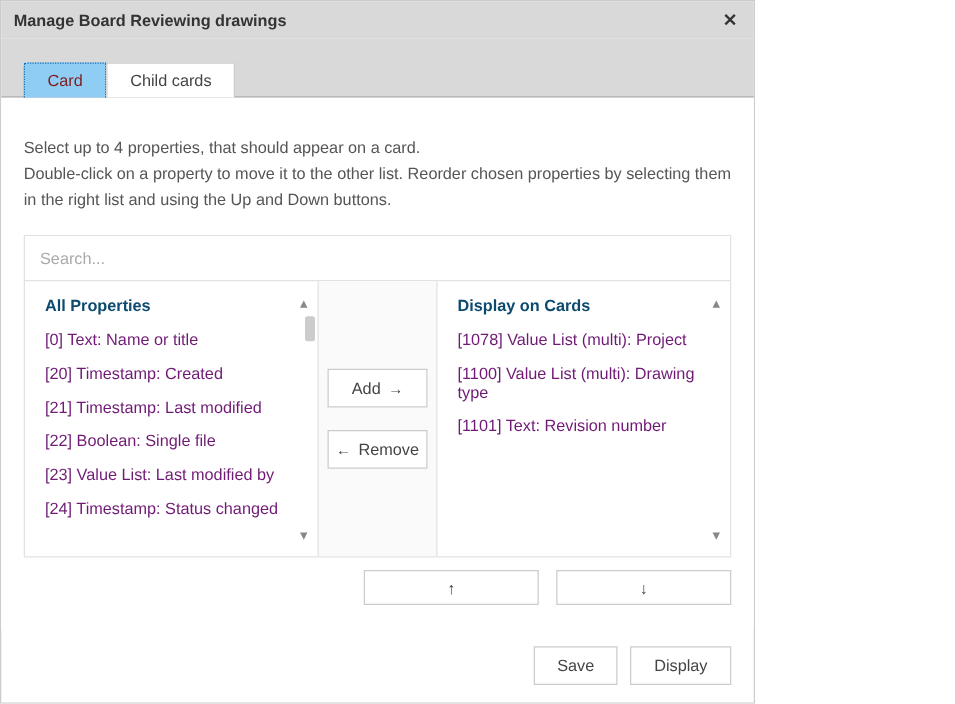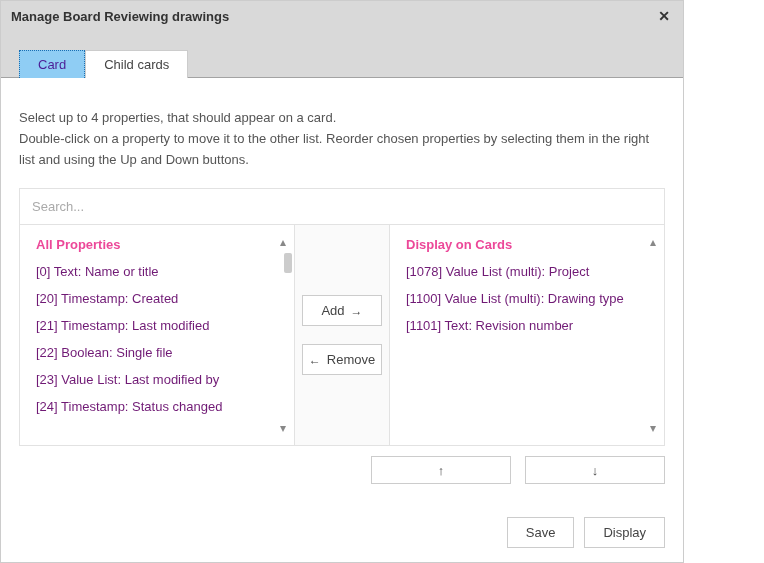--- a/index.html
+++ b/index.html
@@ -4,21 +4,21 @@
 <style>
   * { box-sizing: border-box; }
   body {
     margin: 0;
     font-family: "Segoe UI", Arial, sans-serif;
     font-size: 13px;
     color: #333;
     background: #fff;
   }
   .dialog {
-    width: 684px;
+    width: 604px;
     height: 563px;
     border: 1px solid #ccc;
     position: relative;
     display: flex;
     flex-direction: column;
   }
   .titlebar {
     background: #d9d9d9;
     height: 30px;
     display: flex;
@@ -49,21 +49,21 @@
     cursor: pointer;
     font-size: 13px;
     color: #444;
     position: relative;
     top: 1px;
   }
   .tab.active {
     background: #8fcdf4;
     border: 1px dotted #1a6fb3;
     border-bottom: none;
-    color: #4c1d95;
+    color: #7f1d1d;
   }
   .content {
     flex: 1;
     border-top: 1px solid #a3a3a3;
     padding: 30px 18px 18px 18px;
     background: #fff;
     display: flex;
     flex-direction: column;
   }
   .instructions {
@@ -103,21 +103,21 @@
     flex-direction: column;
   }
   .listbox-inner {
     padding: 12px 16px;
     flex: 1;
     overflow: hidden;
   }
   .list-title {
     font-weight: bold;
     margin-bottom: 12px;
-    color: #ec4899;
+    color: #0c4a6e;
   }
   .list-items {
     display: flex;
     flex-direction: column;
     gap: 12px;
     color: #701a75;
   }
   .scroll-indicator {
     position: absolute;
     right: 4px;

